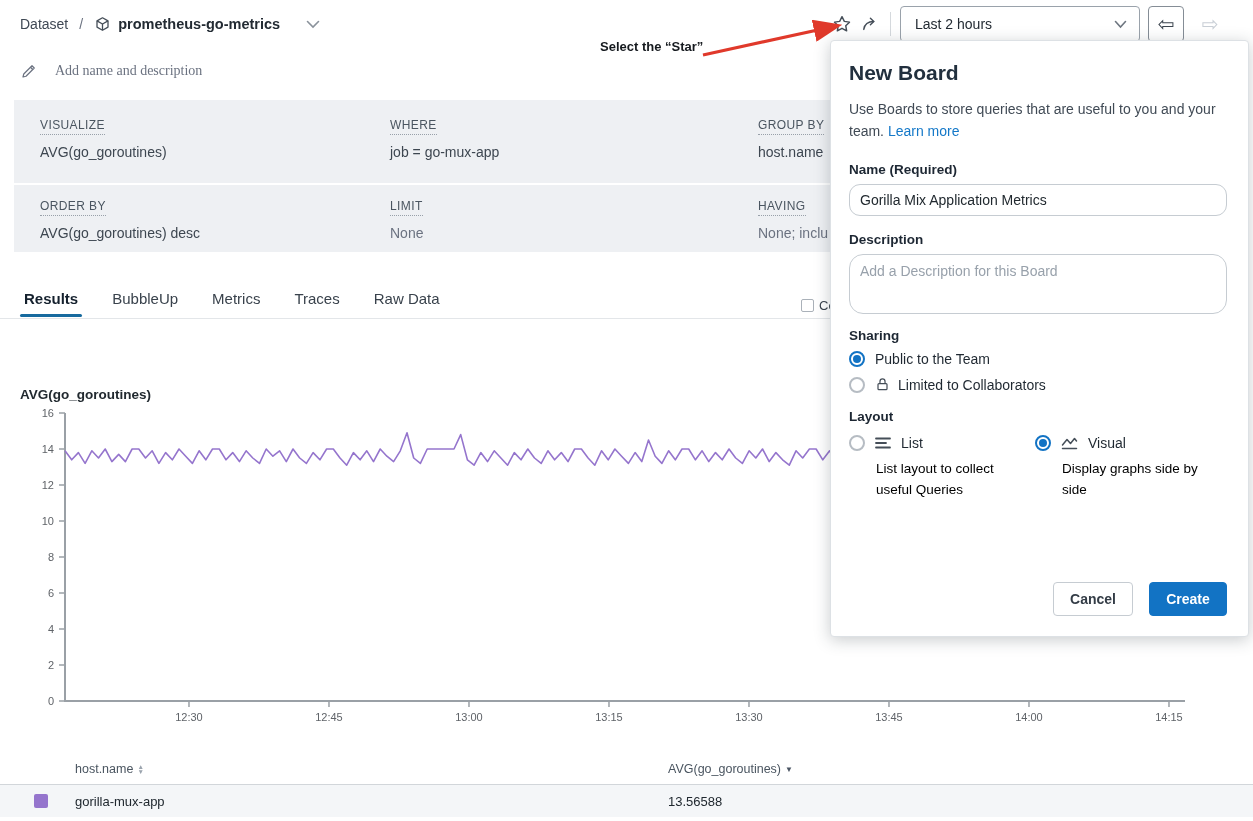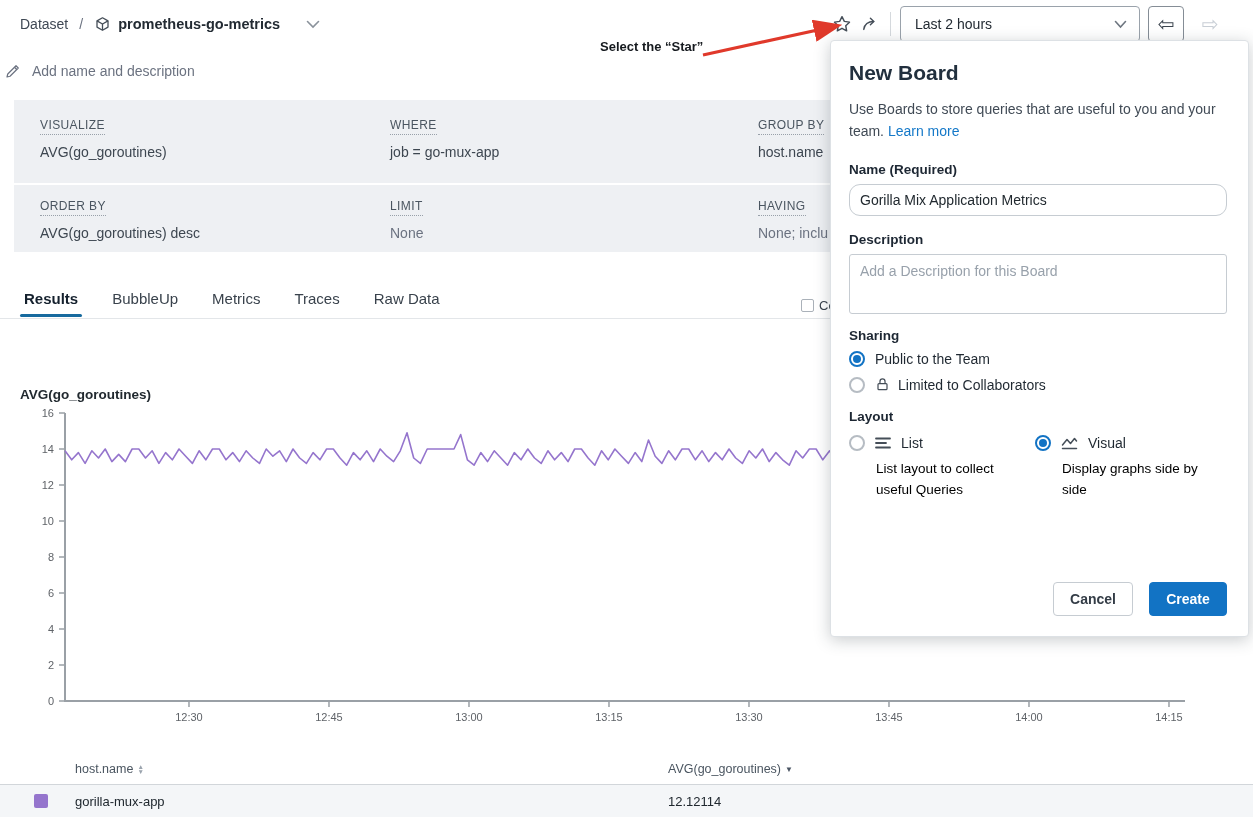--- a/index.html
+++ b/index.html
@@ -22,21 +22,21 @@
     display:flex; align-items:center; justify-content:space-between; padding:0 12px 0 14px; cursor:pointer; }
   .time-range .tr-label { font-size:14px; color:#232b33; }
   .nav-btn { width:36px; height:36px; margin-left:8px; border-radius:4px; display:flex; align-items:center; justify-content:center;
     font-family:"DejaVu Sans", sans-serif; font-size:20px; background:#fff; cursor:pointer; }
   .nav-btn.undo { border:1px solid #858d96; color:#3d4650; }
   .nav-btn.redo { border:1px solid transparent; color:#c9cfd6; }
   
   .anno-text { position:absolute; left:600px; top:39px; font-size:13px; font-weight:700; color:#15191e; }
   .anno-arrow { position:absolute; left:693px; top:16px; }
   
-  .name-row { position:absolute; left:4px; top:62px; display:flex; align-items:center; gap:10px; cursor:pointer; }
+  .name-row { position:absolute; left:20px; top:62px; display:flex; align-items:center; gap:17px; cursor:pointer;font-family:Liberation Serif, serif; }
   .name-row .nr-label { font-size:14px; color:#6b7280; }
   
   .q-panel { position:absolute; left:14px; top:100px; width:1225px; }
   .q-row { position:relative; background:#eef0f3; width:100%; }
   .q-row.r1 { height:83px; margin-bottom:2px; }
   .q-row.r2 { height:67px; }
   .q-cell { position:absolute; top:0; }
   .q-cell.c1 { left:26px; } .q-cell.c2 { left:376px; } .q-cell.c3 { left:744px; }
   .r1 .q-cell { padding-top:15px; } .r2 .q-cell { padding-top:11px; }
   .q-label { display:inline-block; font-size:12px; letter-spacing:.4px; color:#4a5560;
@@ -71,21 +71,21 @@
   .modal { position:absolute; left:830px; top:40px; width:419px; height:597px; background:#fff;
     border:1px solid #dde1e5; border-radius:4px; box-shadow:0 3px 16px rgba(40,50,60,.25);
     padding:17px 21px 20px 18px; display:flex; flex-direction:column; z-index:10; }
   .m-title { font-size:21px; font-weight:600; color:#22303e; margin-top:3px; }
   .m-intro { font-size:14px; color:#404a55; line-height:1.6; margin-top:13px; }
   .m-link { color:#1478c8; cursor:pointer; }
   .f-label { font-size:13.5px; font-weight:700; color:#1d2733; }
   .f-label.mt { margin-top:19px; }
   .m-input { margin-top:7px; height:32px; width:100%; border:1px solid #c6ccd2; border-radius:11px;
     padding:0 10px; font-size:14px; color:#21292f; font-family:"Liberation Sans", sans-serif; }
-  .m-textarea { margin-top:7px; height:60px; width:100%; border:1px solid #c6ccd2; border-radius:3px;
+  .m-textarea { margin-top:7px; height:60px; width:100%; border:1px solid #c6ccd2; border-radius:14px;
     padding:8px 10px; font-size:14px; color:#21292f; resize:none; font-family:"Liberation Sans", sans-serif; }
   .m-textarea::placeholder, .m-input::placeholder { color:#98a1ab; }
   .radio-row { display:flex; align-items:center; gap:10px; margin-top:10px; cursor:pointer; }
   .radio { width:16px; height:16px; min-width:16px; border:2px solid #b6bcc3; border-radius:50%; position:relative; background:#fff; }
   .radio.sel { border-color:#1273c4; }
   .radio.sel::after { content:''; position:absolute; left:2px; top:2px; width:8px; height:8px; border-radius:50%; background:#1273c4; }
   .radio-row .r-label { font-size:14px; color:#1f2831; }
   .layout-grid { display:flex; margin-top:10px; }
   .layout-opt { width:186px; cursor:pointer; }
   .layout-opt .lo-head { display:flex; align-items:center; gap:9px; }
@@ -264,21 +264,21 @@
     </span>
     <span class="sum-col colB">
       <span>AVG(go_goroutines)</span>
       <span class="tri-desc">▼</span>
     </span>
   </div>
   <div class="sum-divider"></div>
   <div class="sum-row">
     <span class="swatch" id="series-swatch" style="background: rgb(149, 117, 205);"></span>
     <span class="mono cellA">gorilla-mux-app</span>
-    <span class="mono cellB">12.12114</span>
+    <span class="mono cellB">13.56588</span>
   </div>
 
   <div class="modal">
     <div class="m-title">New Board</div>
     <div class="m-intro">
       <span>Use Boards to store queries that are useful to you and your team.</span>
       <span class="m-link">Learn more</span>
     </div>
     <label class="f-label mt">Name (Required)</label>
     <input class="m-input" type="text" value="Gorilla Mix Application Metrics" style="">

